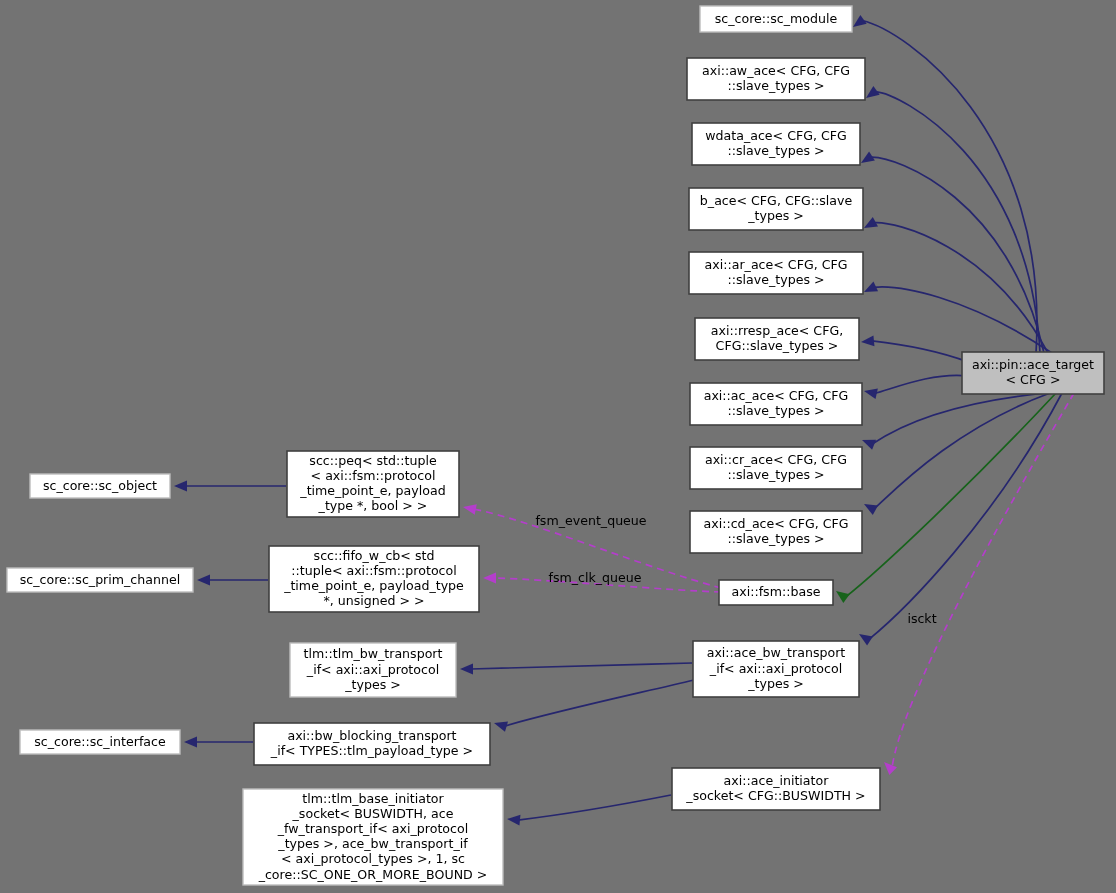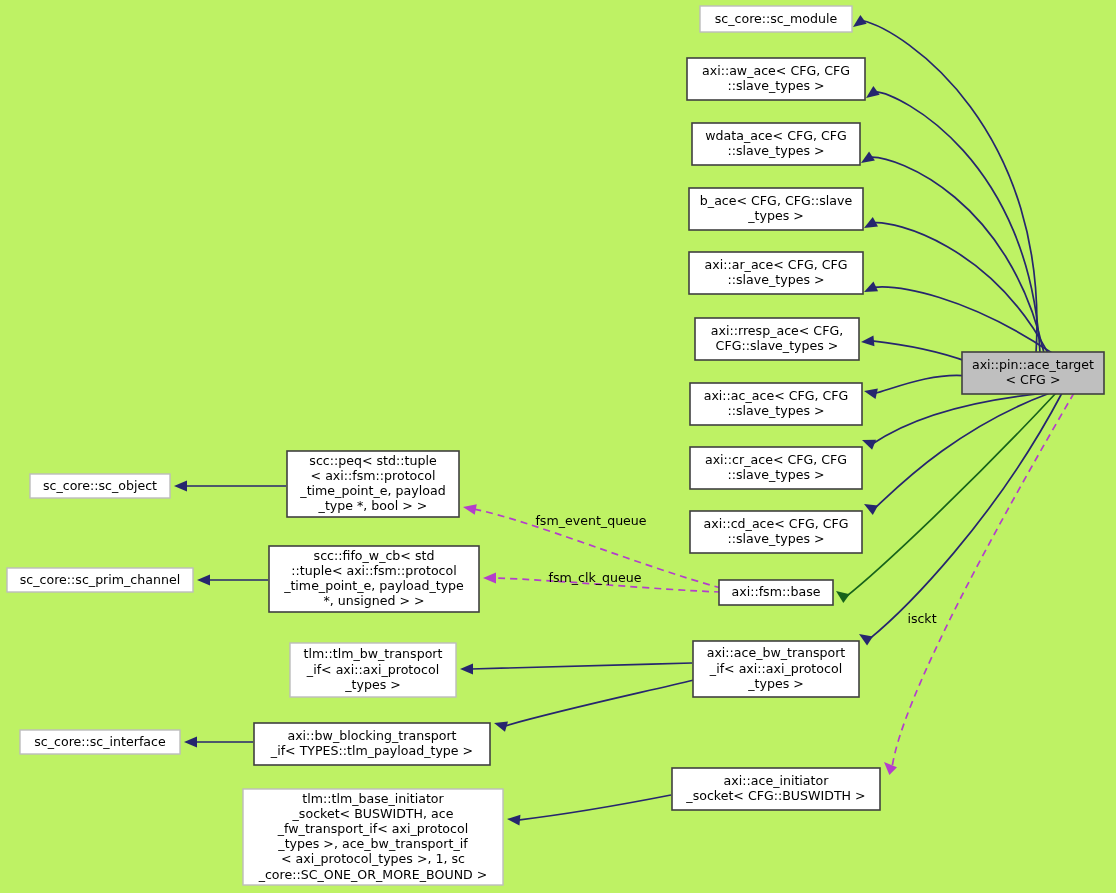--- a/index.html
+++ b/index.html
@@ -4,21 +4,21 @@
 <style>
   html, body {
     margin: 0;
     padding: 0;
     background: #ffffff;
   }
   #diagram-root {
     position: relative;
     width: 1116px;
     height: 893px;
-    background: #bef264;
+    background: #737373;
     font-family: "DejaVu Sans", "Liberation Sans", sans-serif;
   }
   svg.graph {
     position: absolute;
     top: 0; left: 0;
     width: 1116px;
     height: 893px;
     overflow: visible;
   }
   .node-box {

